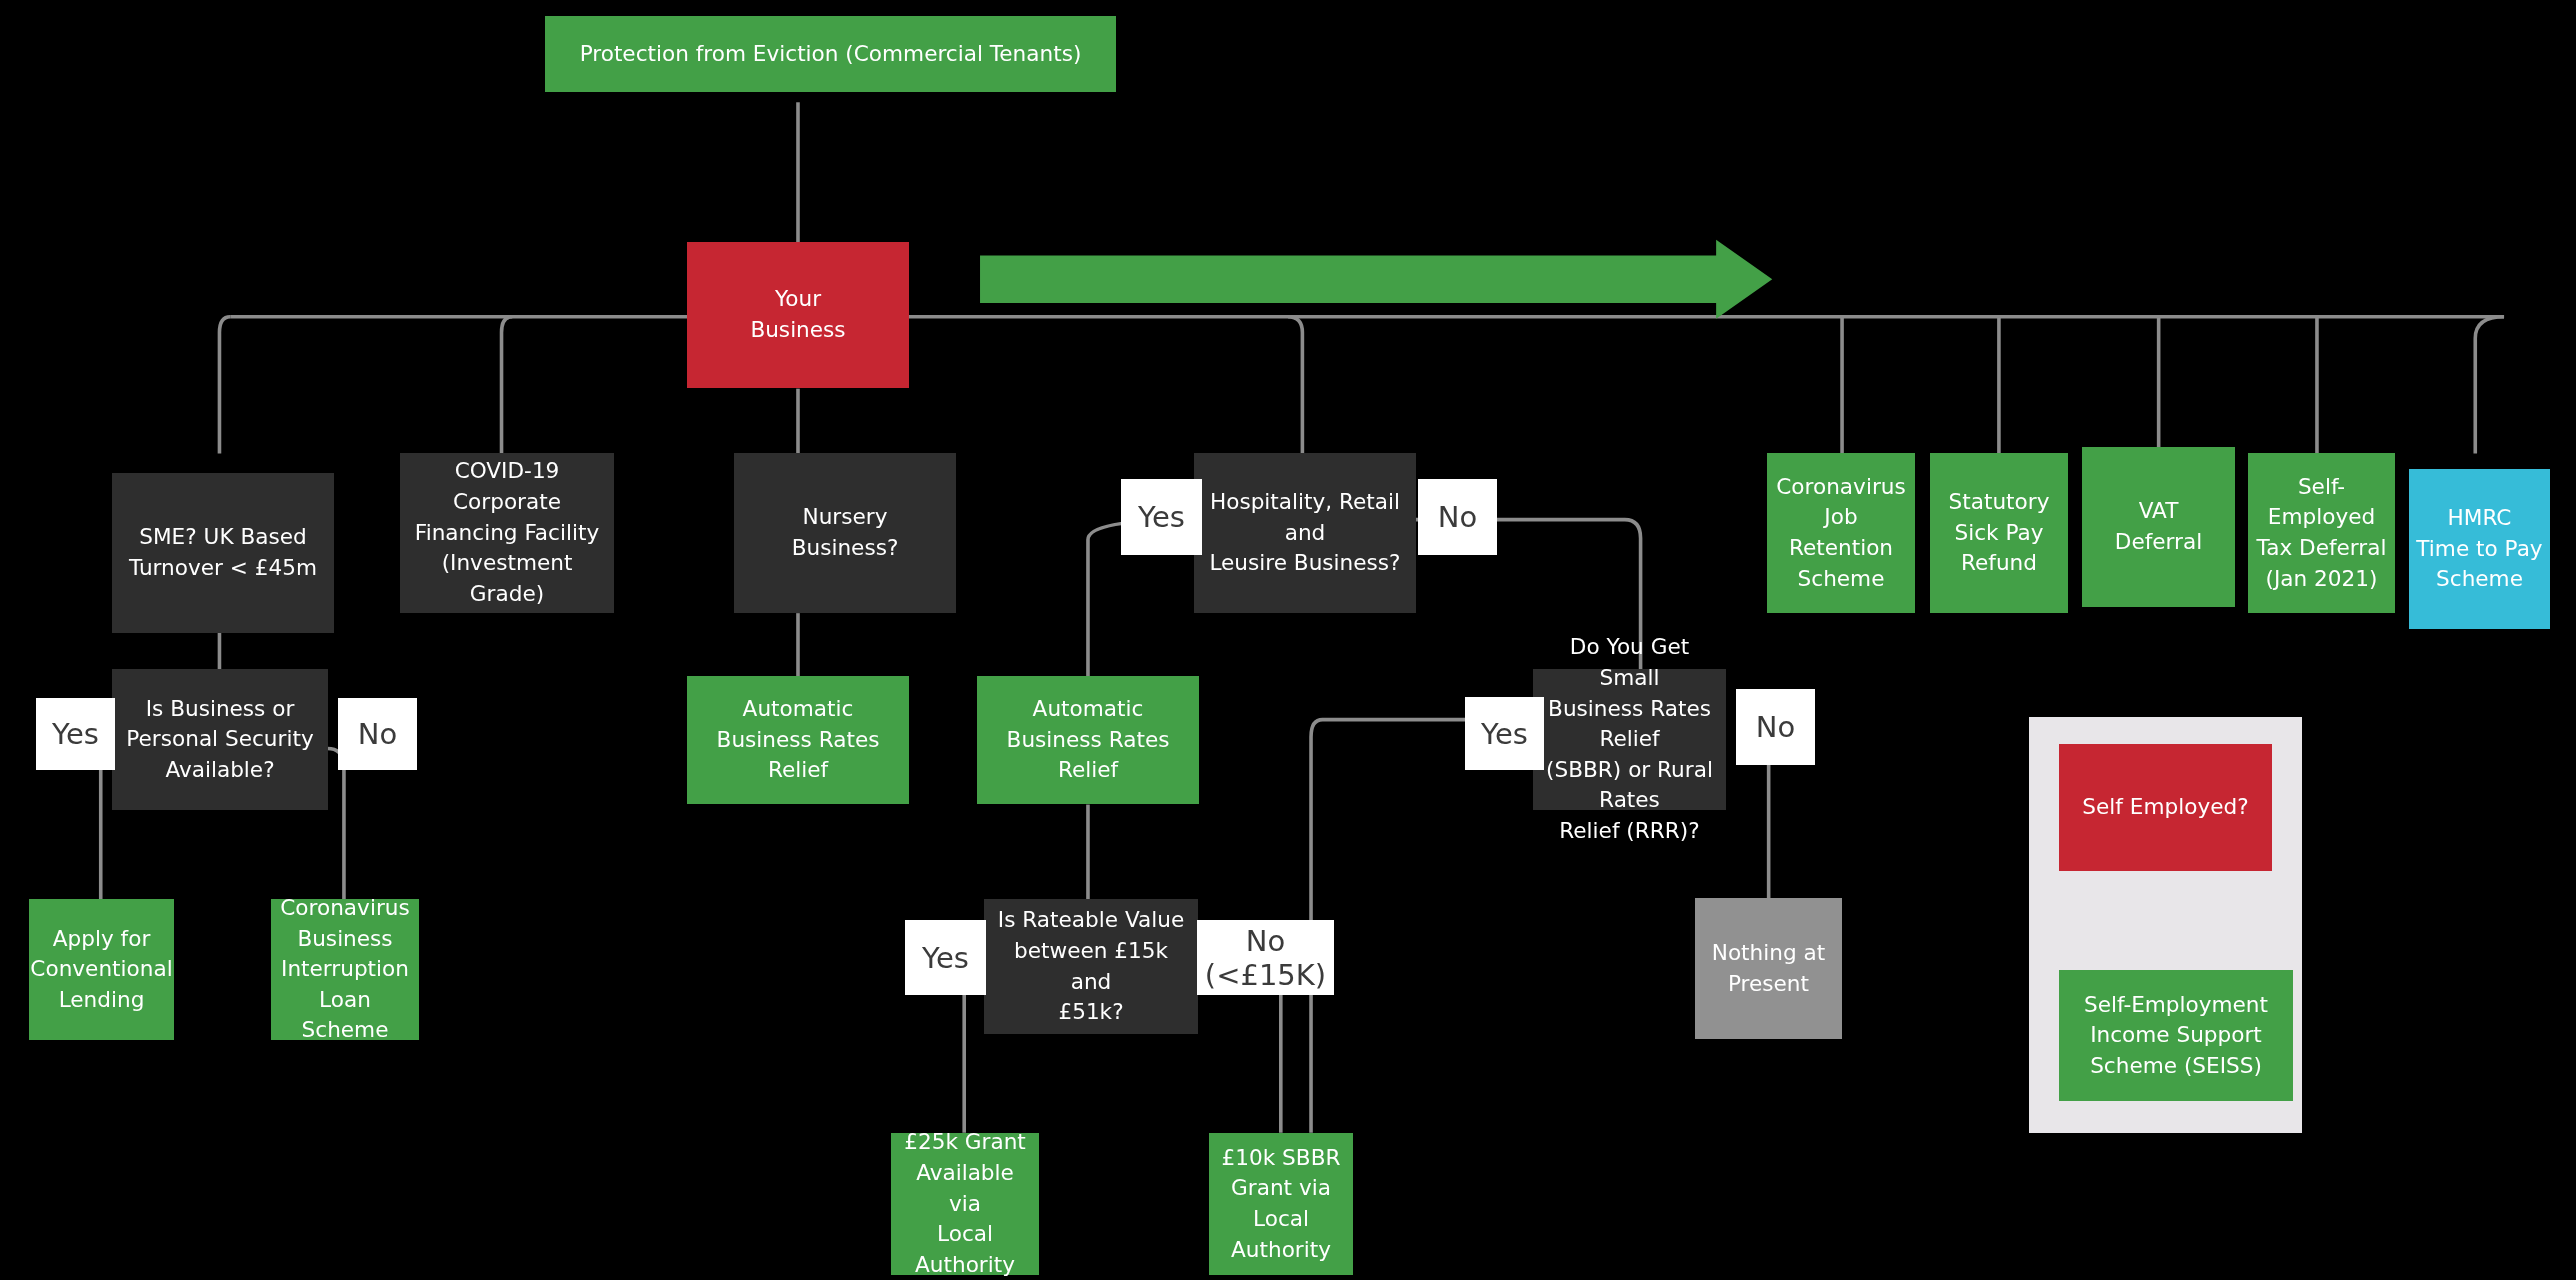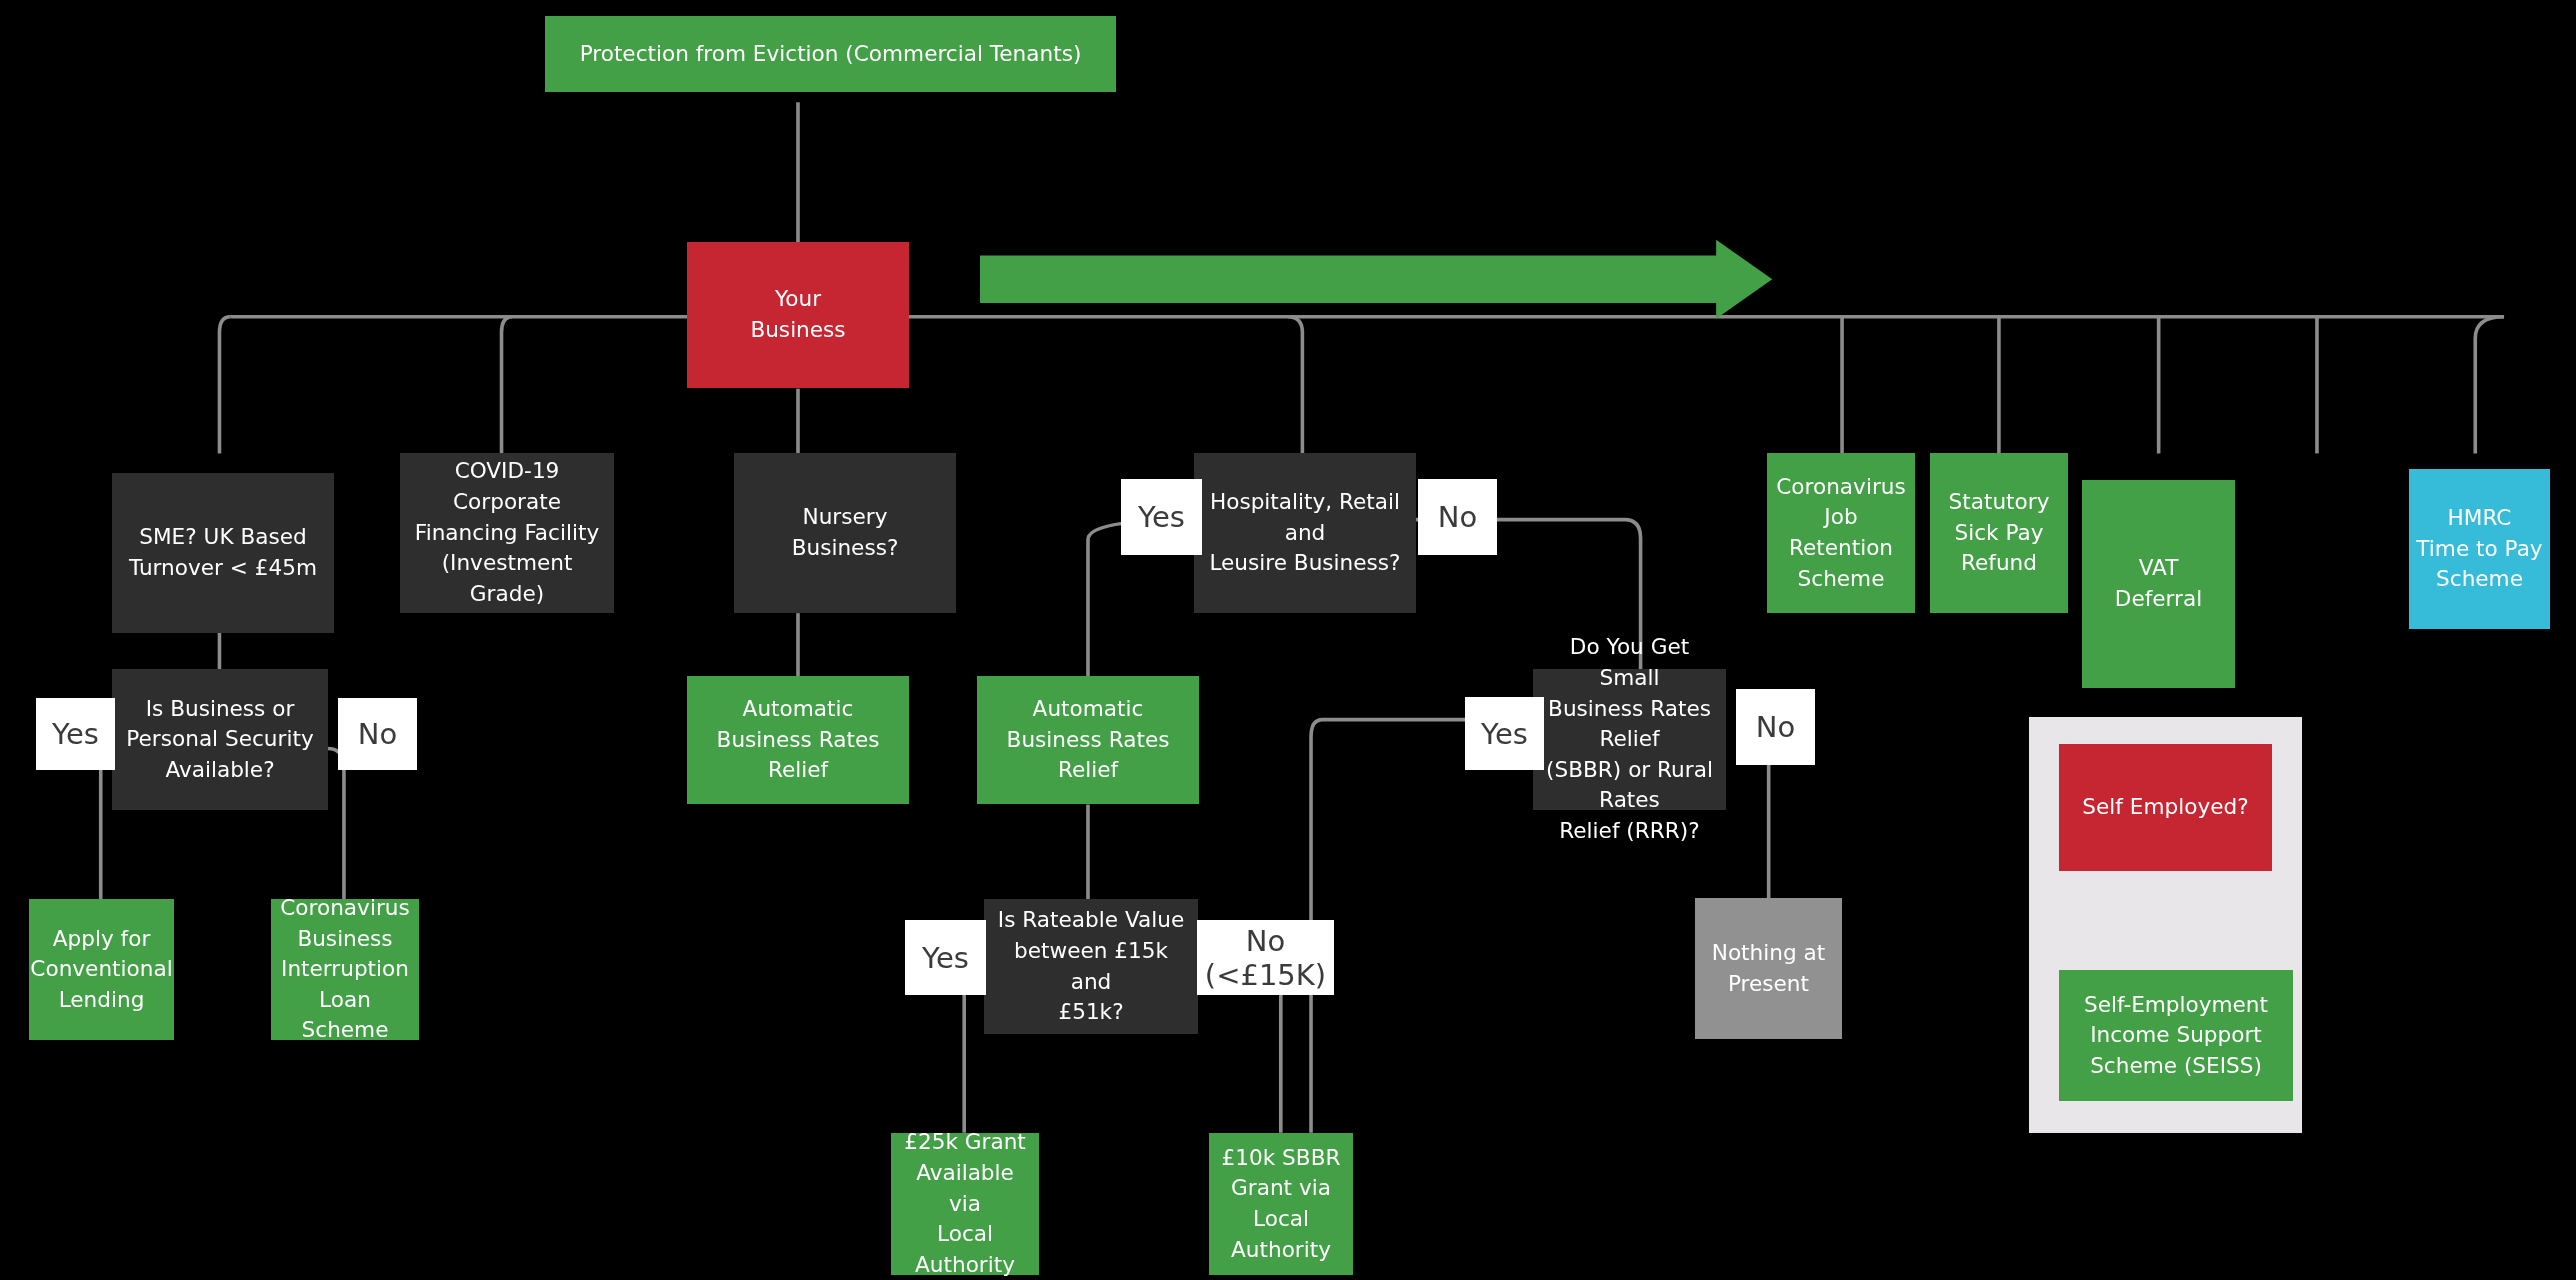--- a/index.html
+++ b/index.html
@@ -108,23 +108,26 @@
 
   <div class="node green f30" style="left:1767px;top:453px;width:148px;height:160px;white-space:pre-line;">Coronavirus
 Job
 Retention
 Scheme</div>
 
   <div class="node green f30" style="left:1930px;top:453px;width:138px;height:160px;white-space:pre-line;">Statutory
 Sick Pay
 Refund</div>
 
-  <div class="node green f30" style="left:2082px;top:480px;width:153px;height:208px;white-space:pre-line;text-align:center;">VAT
+  <div class="node green f30" style="left:2082px;top:447px;width:153px;height:160px;white-space:pre-line;text-align:center;">VAT
 Deferral</div>
 
+  <div class="node green f30" style="left:2248px;top:453px;width:147px;height:160px;white-space:pre-line;">Self-Employed
+Tax Deferral
+(Jan 2021)</div>
 
   <div class="node cyan f30" style="left:2409px;top:453px;width:141px;height:160px;white-space:pre-line;margin-top:16px;">HMRC
 Time to Pay
 Scheme</div>
 
   <div class="node dark f30" style="left:112px;top:669px;width:216px;height:141px;white-space:pre-line;">Is Business or
 Personal Security
 Available?</div>
 
   <div class="label" style="left:36px;top:698px;width:79px;height:72px;">Yes</div>

